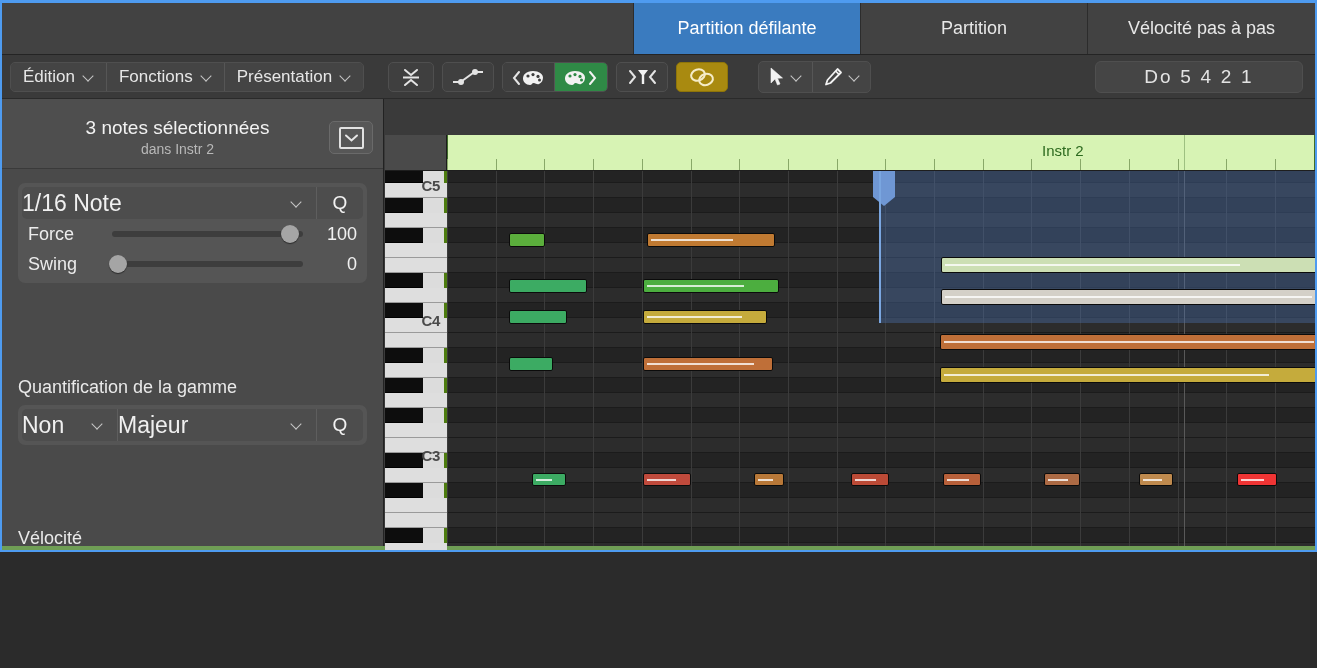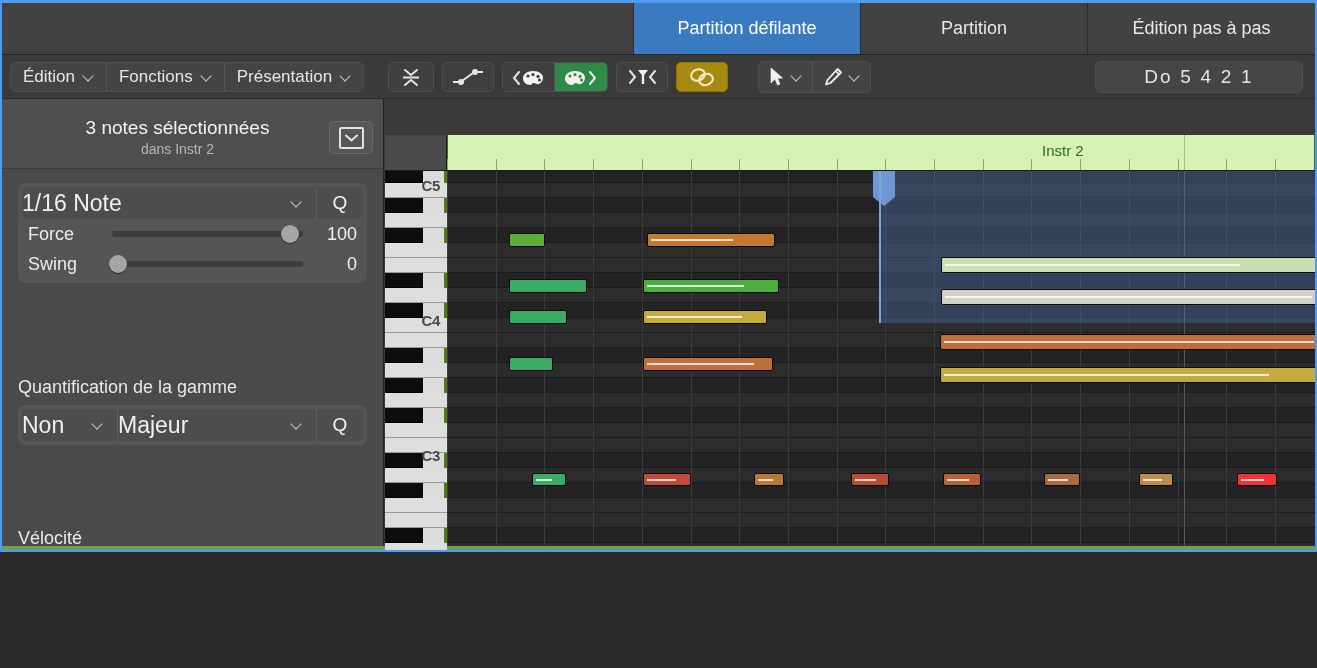--- a/index.html
+++ b/index.html
@@ -197,21 +197,21 @@
 
   <div class="tabbar">
     <div class="spacer"></div>
     <div class="tab active">
       <span>Partition défilante</span>
     </div>
     <div class="tab">
       <span>Partition</span>
     </div>
     <div class="tab">
-      <span>Édition pas à pas</span>
+      <span>Vélocité pas à pas</span>
     </div>
   </div>
 
   <div class="toolbar">
 
     <div class="menugroup">
       <div class="menubtn">
         <span>Édition</span>
         <span class="chev"></span>
       </div>

